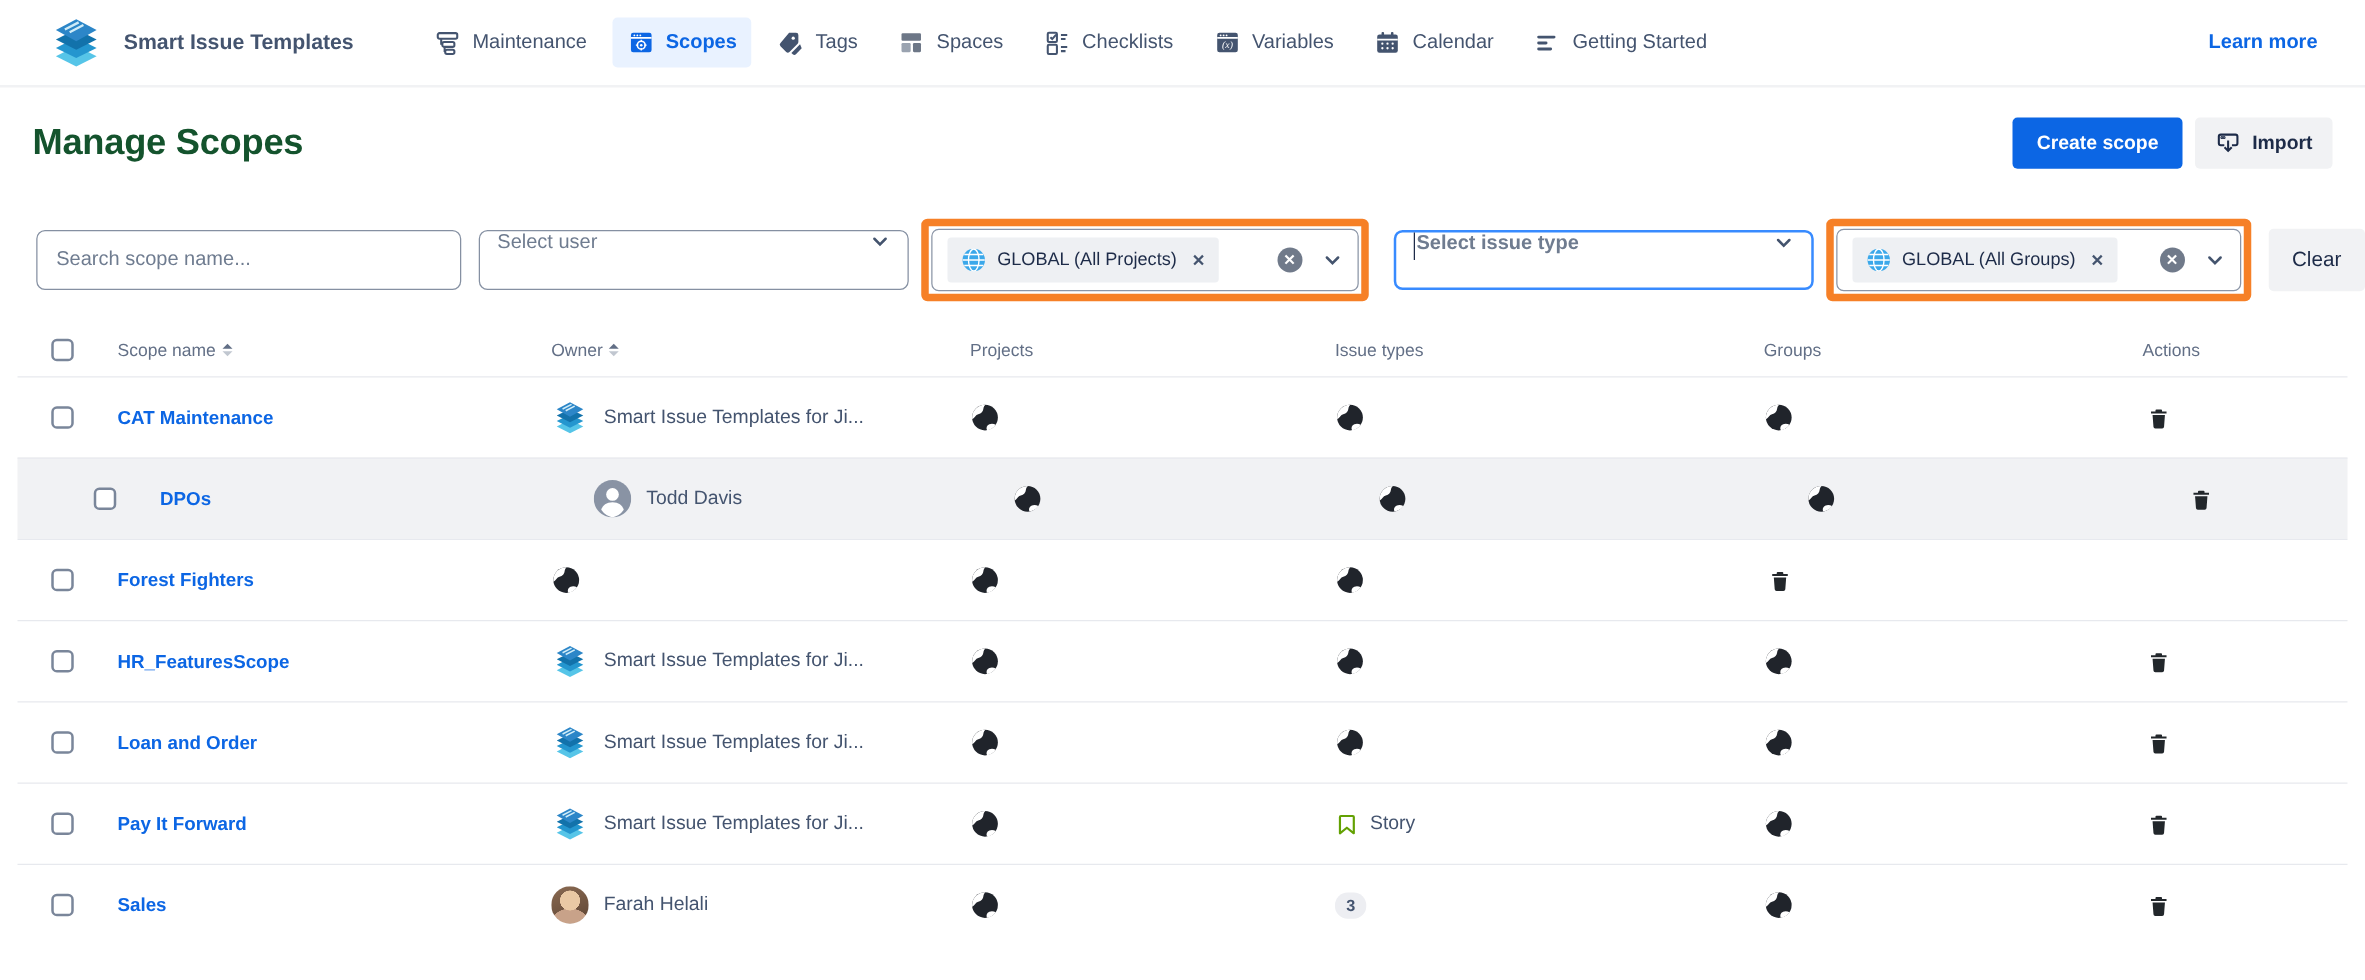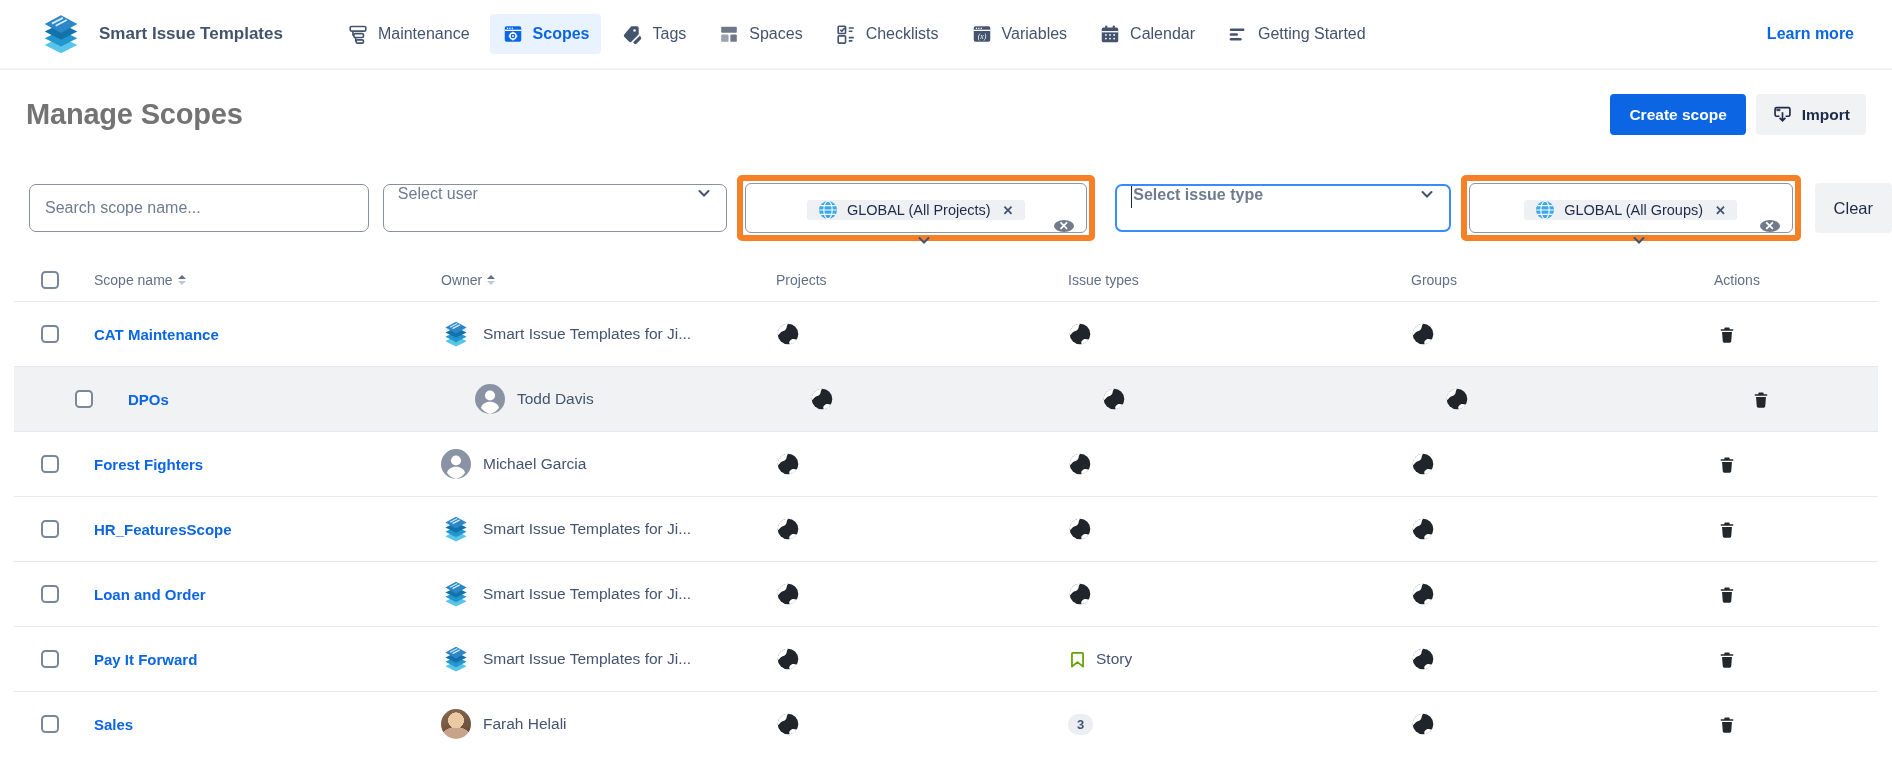--- a/index.html
+++ b/index.html
@@ -19,41 +19,41 @@
   .nav-item { display:flex; align-items:center; gap:9px; padding:9px 12px; border-radius:4px;
               font-size:16px; color:#44546f; cursor:pointer; white-space:nowrap; }
   .nav-item .nicon { display:flex; }
   .nav-item .nicon svg { width:22px; height:22px; }
   .nav-item.active { background:#e9f2ff; color:#0c66e4; font-weight:600; }
   .nav-item .ndd svg { width:14px; height:14px; }
   .learn-more { margin-left:auto; color:#0c66e4; font-size:16px; font-weight:600; text-decoration:none; cursor:pointer; }
 
   
   .page-head { display:flex; align-items:center; justify-content:space-between; padding:24px 26px 0 26px; }
-  .page-title { margin:0; font-size:29px; font-weight:700; color:#737373; letter-spacing:-.2px; }
+  .page-title { margin:0; font-size:29px; font-weight:700; color:#14532d; letter-spacing:-.2px; }
   .head-actions { display:flex; align-items:center; gap:10px;margin-left:41px; }
   .btn { border:none; border-radius:4px; height:41px; font-family:inherit; font-size:15.5px; cursor:pointer; }
   .btn-primary { background:#0c66e4; color:#fff; font-weight:600; padding:0 19px; }
   .btn-neutral { background:#f1f2f4; color:#1d2b48; font-weight:600; padding:0 16px; display:flex; align-items:center; gap:9px; }
   .btn-neutral svg { width:21px; height:21px; }
 
   
   .filters { display:flex; align-items:center; margin:40px 0 0 0; padding-left:14px; }
   .finput, .fselect { height:48px; border:1.5px solid #8590a2; border-radius:7px; background:#fff; font-size:16px; }
   .finput { width:340px; margin-left:15px; padding:0 15px; color:#1d2b48; font-family:inherit; outline:none; }
   .finput::placeholder { color:#6f7c90; }
   .fselect { display:flex; align-items:flex-start; padding:0 14px; color:#6f7c90; cursor:pointer; }
   .sel-user { width:344px; margin-left:14px; }
   .sel-issue { width:336px; margin-left:20px; border:2px solid #388bff;font-weight:bold; }
   .caret-bar { width:1.5px; height:22px; background:#1d2b48; margin-right:1px; }
   .chev { margin-left:auto; display:flex; }
   .chev svg { width:16px; height:16px; }
   .annot-wrap { border:6px solid #f68027; border-radius:5px; padding:2px; margin-left:10px; }
   .multi { height:50px; background:#fff; border:1.5px solid #8b95a6; border-radius:6px;
-           display:flex; align-items:center; padding:16px 12px;flex-direction:column; }
+           display:flex; align-items:center; padding:0 12px; }
   .multi.projects { width:342px; }
   .multi.groups { width:324px; }
   .tag { display:flex; align-items:center; gap:9px; background:#eef0f3; border-radius:3px;
          height:36px; padding:0 11px; font-size:14.5px; font-weight:500; color:#1d2b48; white-space:nowrap; }
   .tag svg { width:20px; height:20px; }
   .tag-x { color:#44546e; font-weight:700; font-size:13px; margin-left:3px; cursor:pointer; }
   .clear-circle { width:20px; height:20px; border-radius:50%; background:#707a8a; color:#fff;
                   display:flex; align-items:center; justify-content:center;
                   font-size:12px; font-weight:700; margin-left:auto; cursor:pointer; line-height:1; }
   .multi .chev { margin-left:16px; }
@@ -448,32 +448,20 @@
         </div>
       </div>
       <div class="trow drow">
         <div class="cell c-check">
           <span class="checkbox"></span>
         </div>
         <div class="cell c-name">
           <a class="name-link">Forest Fighters</a>
         </div>
         <div class="cell">
-          <span class="owner">
-            <span class="avatar" style="display:flex;">
-              <svg viewBox="0 0 32 32">
-                <circle cx="16" cy="16" r="16" fill="#8993a4"></circle>
-                <circle cx="16" cy="12.3" r="5.4" fill="#fff"></circle>
-                <path d="M16 19c-5 0-8.6 2.7-9.6 6.4A16 16 0 0 0 16 32a16 16 0 0 0 9.6-6.6C24.6 21.7 21 19 16 19z" fill="#fff"></path>
-              </svg>
-            </span>
-            <span>Michael Garcia</span>
-          </span>
-        </div>
-        <div class="cell">
           <span class="gicon">
             <svg viewBox="0 0 24 24">
               <circle cx="12" cy="12" r="10.3" fill="#20242b"></circle>
               <path d="M12 1.7C6.3 1.7 1.7 6.3 1.7 12c0 .5 0 .9.1 1.4 2-1.4 2.7-3.6 4.8-4.1 2.4-.6 4-2.3 4.1-4.4.1-1.5 1-2.6 1.6-3.2z" fill="#fff"></path>
               <path d="M13.6 22.2c-.9-2-.2-3.8 1.9-4.8 1.7-.8 3.5-.5 5.1.4-1.6 2.4-4.1 4.1-7 4.4z" fill="#fff"></path>
             </svg>
           </span>
         </div>
         <div class="cell">
           <span class="gicon">

